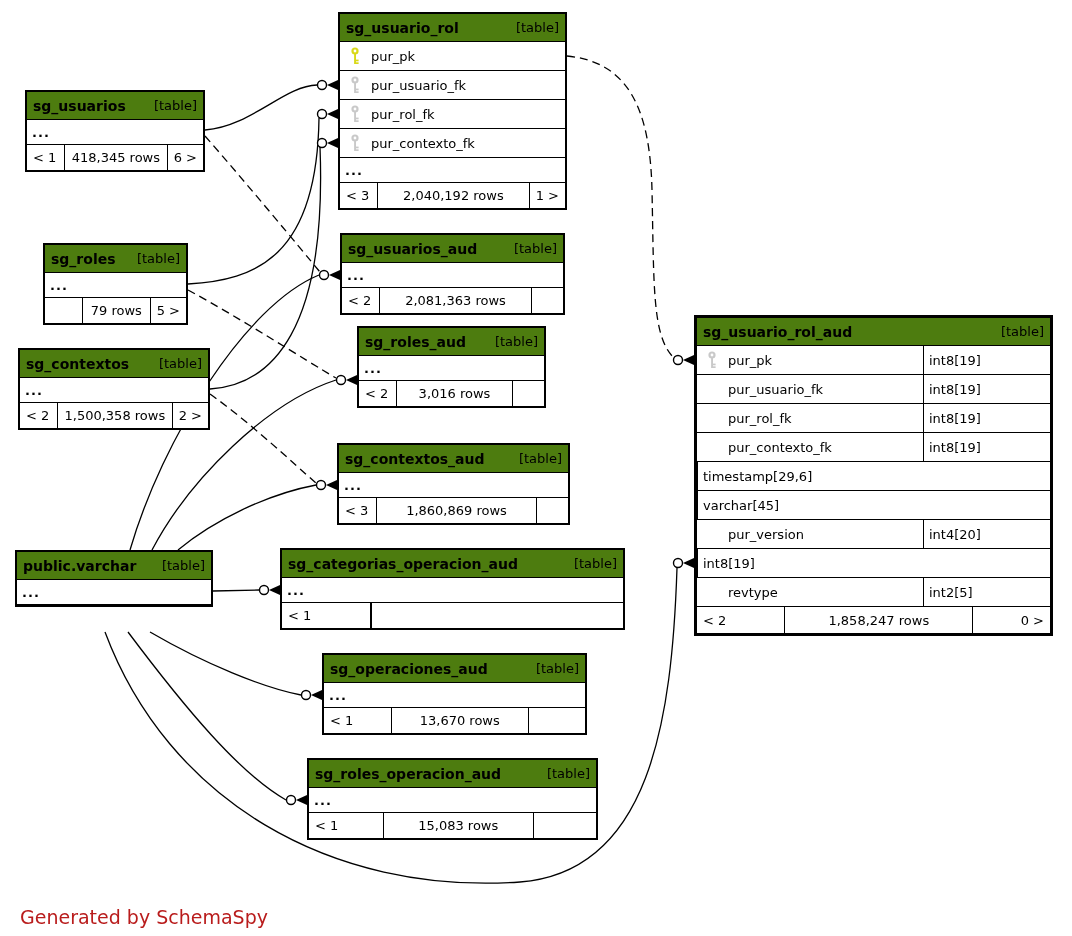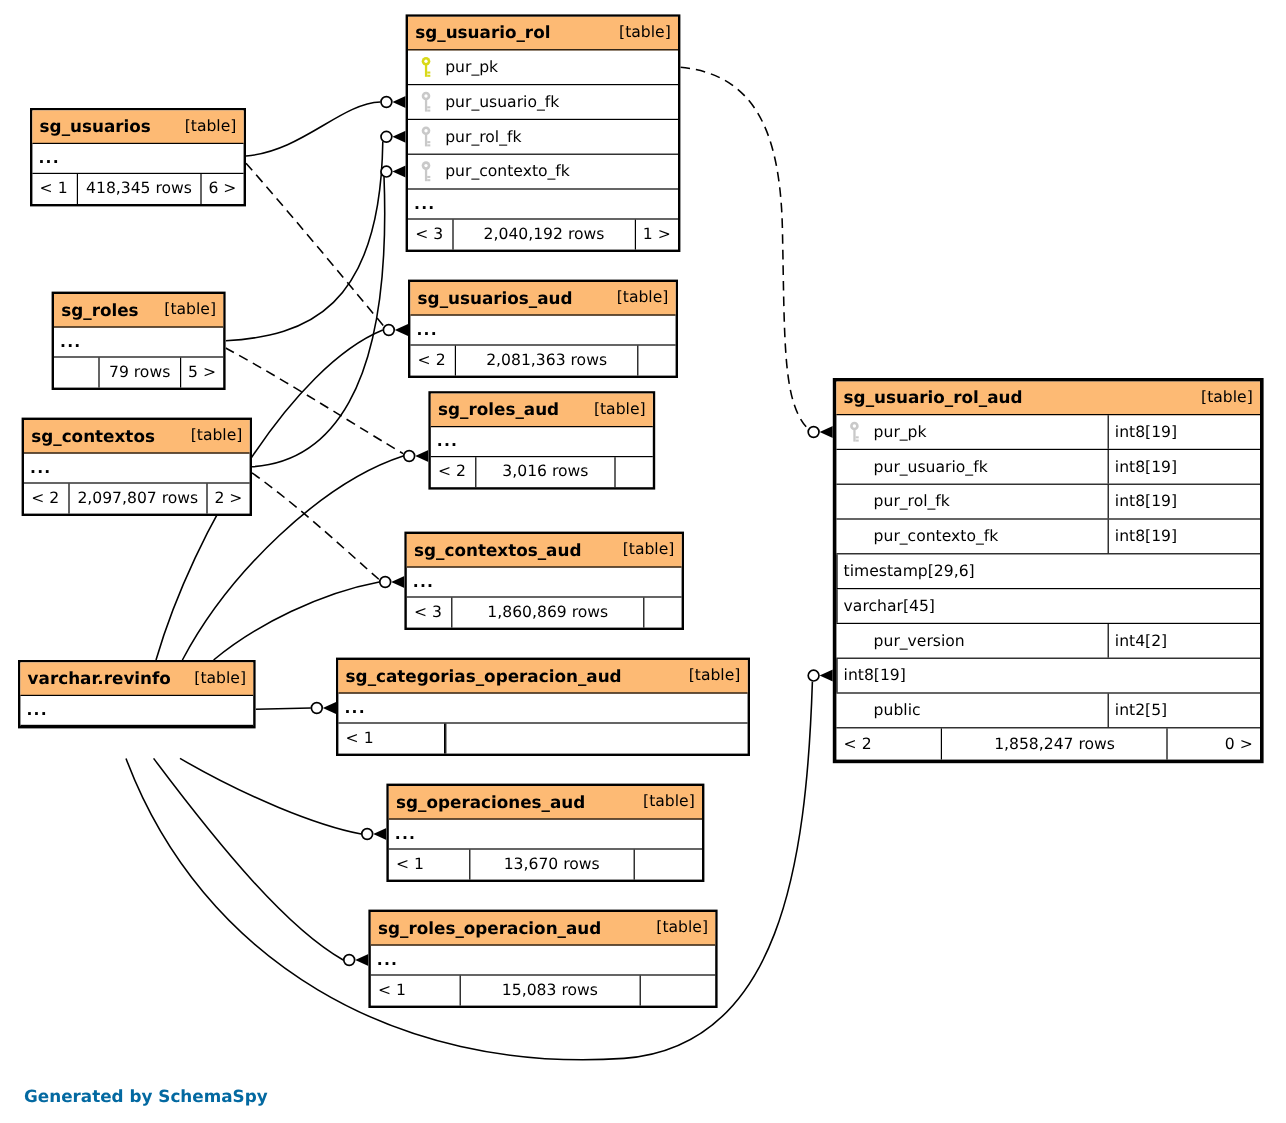--- a/index.html
+++ b/index.html
@@ -13,21 +13,21 @@
   .edge.dashed { stroke-dasharray:8 5; }
   .conn-circle { fill:#fff; stroke:#000; stroke-width:1.4px; }
   .conn-arrow { fill:#000; stroke:none; }
 
   .tbl {
     position:absolute; z-index:2; background:#fff;
     border:2px solid #000; box-sizing:border-box;
   }
   .tbl.focal { border-width:3px; }
   .th {
-    height:27px; border-bottom:1px solid #000; background:#fdba74;
+    height:27px; border-bottom:1px solid #000; background:#4d7c0f;
     display:flex; justify-content:space-between; align-items:center;
     padding:0 6px; box-sizing:content-box;
   }
   .tn { font-weight:bold; font-size:14px; white-space:nowrap; }
   .tt { font-size:13px; margin-left:12px; white-space:nowrap; }
   .trow {
     height:28px; border-bottom:1px solid #000;
     display:flex; align-items:center; padding:0 5px; box-sizing:content-box;
     white-space:nowrap;
   }
@@ -45,21 +45,21 @@
   .fc { flex:1; justify-content:center; text-align:right; padding:0 4px; }
   .fr { flex:0 0 auto; min-width:32px; padding:0 6px; border-left:1px solid #000; justify-content:flex-end; }
   .wide-foot .fl { flex:0 0 26%; }
   .wide-foot .fr { flex:0 0 22%; }
   .focal .fl { flex:0 0 25%; }
   .focal .fr { flex:0 0 22%; }
   .focal .tf { height:26px; }
 
   .credit {
     position:absolute; left:20px; top:906px; z-index:2;
-    font-size:14px; color:#0369a1;font-weight:bold;
+    font-size:19px; color:#b91c1c;
   }
 </style>
 </head>
 <body>
 
 <svg class="edges" width="1072" height="936">
 
   <path class="edge" d="M 205 130 C 252 126, 284 86, 317 85"></path>
   <path class="edge" d="M 188 284 C 255 280, 317 258, 319 118"></path>
   <path class="edge" d="M 210 389 C 272 385, 327 330, 320 147"></path>
@@ -211,28 +211,28 @@
 </div>
 
 <div class="tbl" style="left:18px;top:348px;width:192px">
   <div class="th">
     <span class="tn">sg_contextos</span>
     <span class="tt">[table]</span>
   </div>
   <div class="trow el">...</div>
   <div class="tf">
     <span class="fl">&lt; 2</span>
-    <span class="fc">2,097,807 rows</span>
+    <span class="fc">1,500,358 rows</span>
     <span class="fr">2 &gt;</span>
   </div>
 </div>
 
 <div class="tbl wide-foot" style="left:15px;top:550px;width:198px">
   <div class="th">
-    <span class="tn">varchar.revinfo</span>
+    <span class="tn">public.varchar</span>
     <span class="tt">[table]</span>
   </div>
   <div class="trow el">...</div>
 </div>
 
 <div class="tbl" style="left:340px;top:233px;width:225px">
   <div class="th">
     <span class="tn">sg_usuarios_aud</span>
     <span class="tt">[table]</span>
   </div>
@@ -353,29 +353,29 @@
     <span class="typecell">timestamp[29,6]</span>
   </div>
   <div class="trow cols2">
     <span class="typecell">varchar[45]</span>
   </div>
   <div class="trow cols2">
     <span class="namecell">
         <span class="key spacer"></span>
         <span class="cn">pur_version</span>
       </span>
-    <span class="typecell">int4[2]</span>
-  </div>
-  <div class="trow cols2">
-    <span class="typecell">int8[19]</span>
-  </div>
-  <div class="trow cols2">
-    <span class="namecell">
-        <span class="key spacer"></span>
-        <span class="cn">public</span>
+    <span class="typecell">int4[20]</span>
+  </div>
+  <div class="trow cols2">
+    <span class="typecell">int8[19]</span>
+  </div>
+  <div class="trow cols2">
+    <span class="namecell">
+        <span class="key spacer"></span>
+        <span class="cn">revtype</span>
       </span>
     <span class="typecell">int2[5]</span>
   </div>
   <div class="tf">
     <span class="fl">&lt; 2</span>
     <span class="fc">1,858,247 rows</span>
     <span class="fr">0 &gt;</span>
   </div>
 </div>
 

